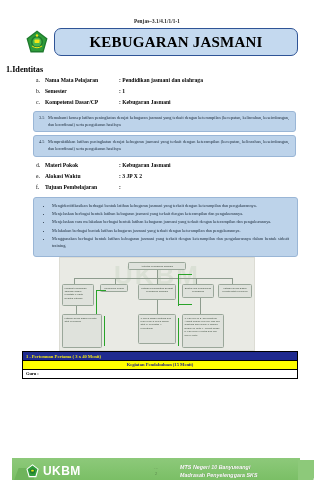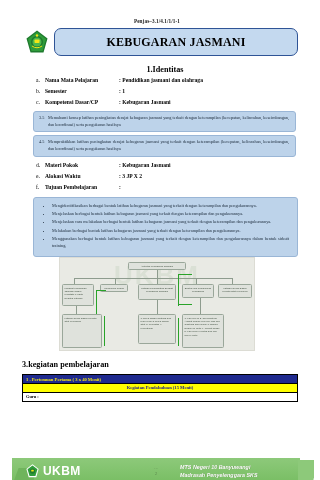--- a/index.html
+++ b/index.html
@@ -31,26 +31,26 @@
   }
   .title-box{
     flex:1 1 auto;
     height:26px;
     background:#c4d9ef;
     border:1.2px solid #2f5496;
     border-radius:7px;
     display:flex;align-items:center;justify-content:center;
   }
   .title-box span{
-    font-size:12px;font-weight:bold;letter-spacing:.2px;color:#000;
+    font-size:15px;font-weight:bold;letter-spacing:.2px;color:#000;
   }
 
   
   .sec-head{
-    font-size:8.2px;font-weight:bold;margin:9px 0 1px 16px;text-align:center;
+    font-size:8.2px;font-weight:bold;margin:9px 0 1px 6px;
   }
   .ident-list{
     margin:0 0 0 36px;padding:0;list-style:none;
     font-size:5.6px;font-weight:bold;
   }
   .ident-list li{
     display:flex;line-height:1.95;
   }
   .ident-list .ltr{width:9px;flex:0 0 auto;font-weight:normal;}
   .ident-list .key{width:74px;flex:0 0 auto;}
@@ -309,21 +309,20 @@
     <div class="dline v" style="left:140px;top:40px;height:16px;"></div>
 
     <div class="dnode left-al" style="left:2px;top:56px;width:40px;height:34px;">Latihan Gerak Dasar Melatih Otot Kelompok</div>
     <div class="dnode left-al" style="left:78px;top:56px;width:38px;height:30px;">1. Daya Tahan Jantung dan Paru-Paru  2. Daya Tahan Otot  3. Kekuatan  4. Kelentukan</div>
     <div class="dnode left-al" style="left:122px;top:56px;width:42px;height:34px;">1. Lari 100 m  2. Tes Gantung Angkat Tubuh (Pull Up) dan Tes Gantung Siku Tekuk  3. Baring Duduk 60 detik  4. Loncat Tegak  5. Lari 1000 M Putra dan Lari 800 M Putri</div>
 
     <div class="dline green" style="left:44px;top:58px;height:30px;"></div>
     <div class="dline green" style="left:118px;top:60px;height:28px;"></div>
   </div>
 
-  <div class="sec-head3">3.kegiatan pembelajaran</div>
 
   <table class="tbl">
     <tbody>
         <tr>
       <td class="r-blue">1 . Pertemuan Pertama ( 3 x 40 Menit)</td>
     </tr>
     <tr>
       <td class="r-yellow">Kegiatan Pendahuluan (15 Menit)</td>
     </tr>
     <tr>

